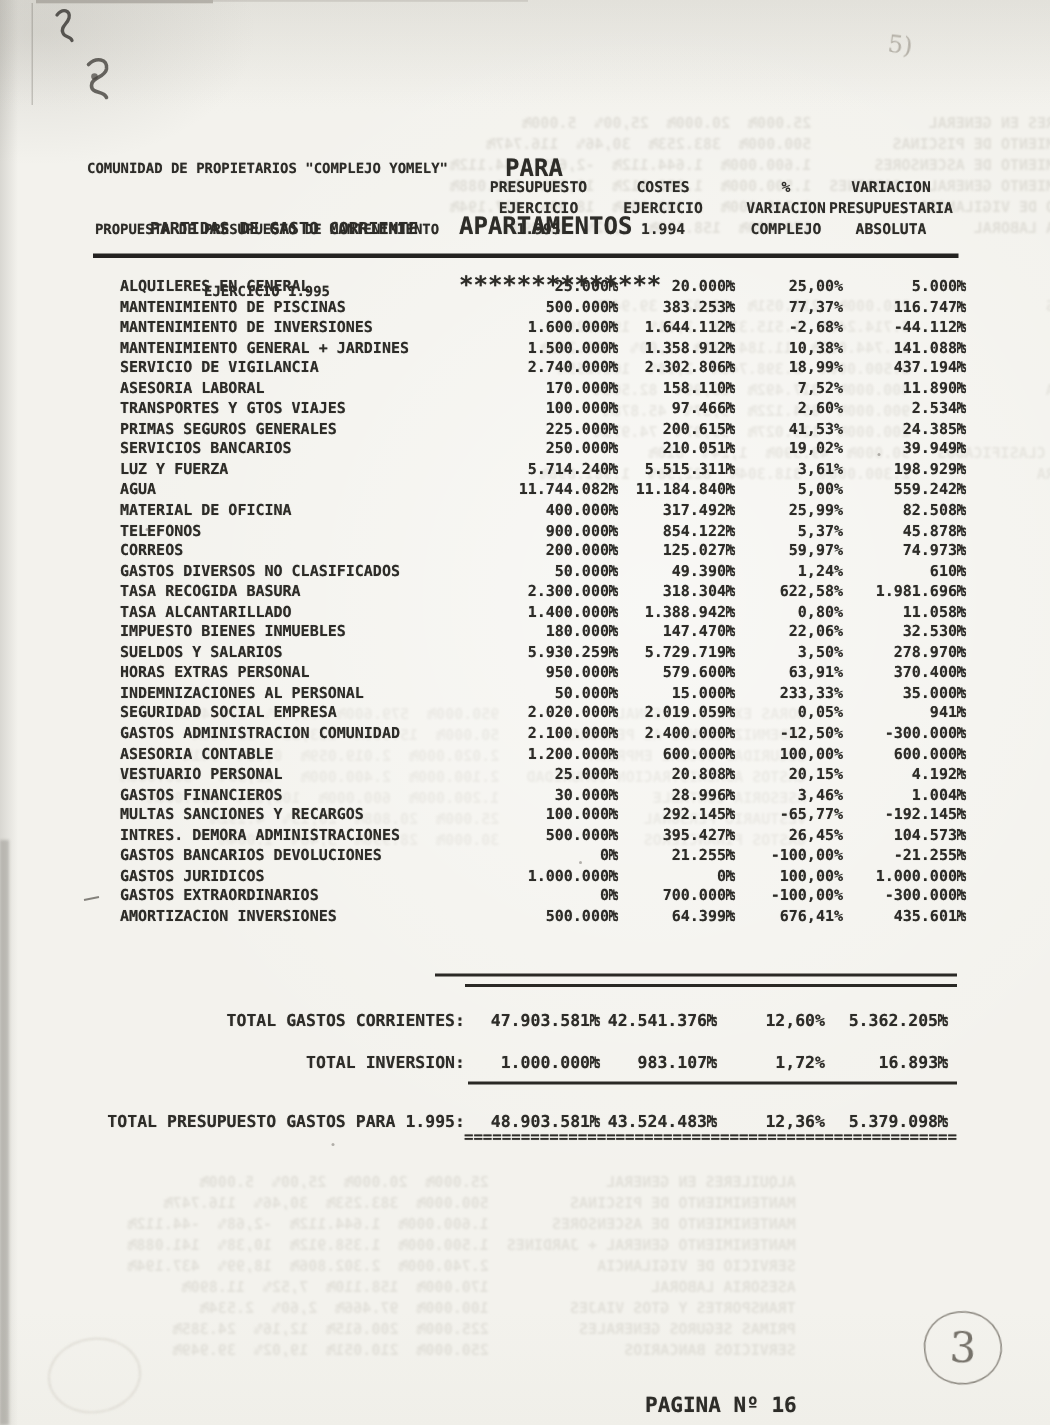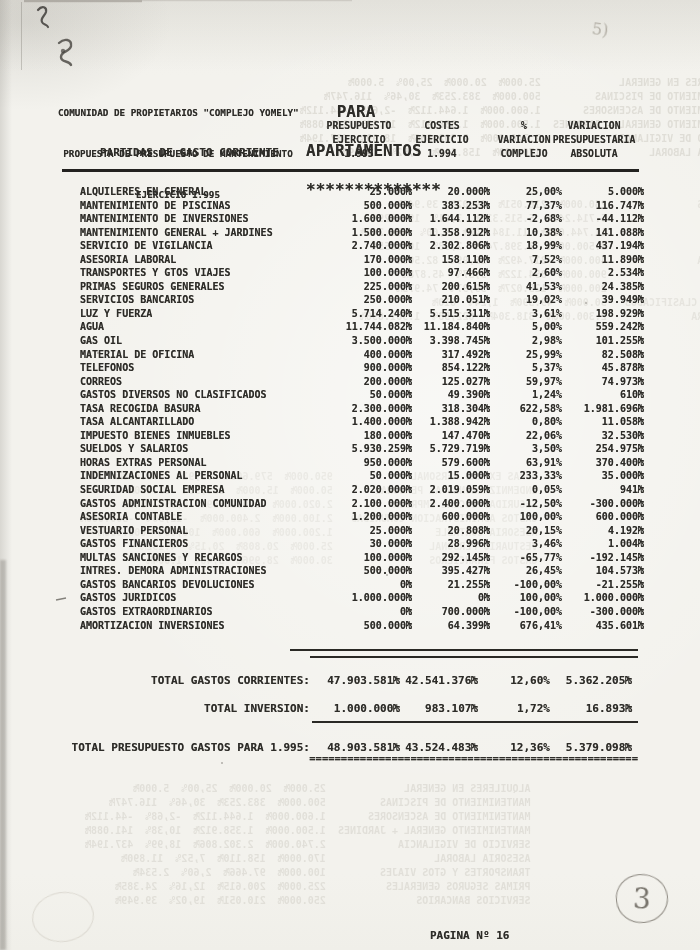--- a/index.html
+++ b/index.html
@@ -36,21 +36,21 @@
   .c0{left:8px;}
   .c1{right:238px}.c2{right:160px}.c3{right:88px}.c4{right:6px}
   .dblrule1{position:absolute;left:290px;top:649px;width:348px;height:1.7px;background:#2a2925;}
   .dblrule2{position:absolute;left:310px;top:656px;width:328px;height:1.8px;background:#2a2925;}
   .midrule{position:absolute;left:312px;top:721px;width:326px;height:1.7px;background:#2a2925;}
   .trow{position:absolute;left:60px;width:578px;height:14px;font-size:11px;}
   .trow span{position:absolute;white-space:pre;}
   .tlabel{right:328px;}
   .t0{top:674px}.t1{top:702px}.tg{top:741px}
   .equals{left:60px;top:752px;width:578px;text-align:right;font-size:10.5px;}
-  .footer{left:430px;top:929px;font-size:11px;}
+  .footer{left:430px;top:929px;font-size:14px;}
   .bleed{position:absolute;color:#c8c5bc;font-size:10px;line-height:14px;white-space:pre;
     transform:scaleX(-1);filter:blur(.7px);font-weight:bold;pointer-events:none;}
   .marks{position:absolute;left:0;top:0;pointer-events:none;}
   .hw-topright{left:592px;top:20px;font-size:16px;color:#b4b0a7;filter:blur(.5px);
     transform:rotate(7deg);font-family:"DejaVu Serif",serif;font-weight:normal;}
   .hw-circle{position:absolute;left:616px;top:874px;width:50px;height:47px;
     border:1.6px solid #8d8981;border-radius:48% 52% 50% 50%;transform:rotate(-6deg);
     display:flex;align-items:center;justify-content:center;filter:blur(.25px);}
   .hw-circle span{font-family:"DejaVu Serif",serif;font-size:28px;font-weight:normal;
     color:#76726a;transform:rotate(8deg);line-height:1;}
@@ -212,27 +212,20 @@
         <span class="c4">198.929₧</span>
       </div>
       <div class="row">
         <span class="c0">AGUA</span>
         <span class="c1">11.744.082₧</span>
         <span class="c2">11.184.840₧</span>
         <span class="c3">5,00%</span>
         <span class="c4">559.242₧</span>
       </div>
       <div class="row">
-        <span class="c0">GAS OIL</span>
-        <span class="c1">3.500.000₧</span>
-        <span class="c2">3.398.745₧</span>
-        <span class="c3">2,98%</span>
-        <span class="c4">101.255₧</span>
-      </div>
-      <div class="row">
         <span class="c0">MATERIAL DE OFICINA</span>
         <span class="c1">400.000₧</span>
         <span class="c2">317.492₧</span>
         <span class="c3">25,99%</span>
         <span class="c4">82.508₧</span>
       </div>
       <div class="row">
         <span class="c0">TELEFONOS</span>
         <span class="c1">900.000₧</span>
         <span class="c2">854.122₧</span>
@@ -272,21 +265,21 @@
         <span class="c1">180.000₧</span>
         <span class="c2">147.470₧</span>
         <span class="c3">22,06%</span>
         <span class="c4">32.530₧</span>
       </div>
       <div class="row">
         <span class="c0">SUELDOS Y SALARIOS</span>
         <span class="c1">5.930.259₧</span>
         <span class="c2">5.729.719₧</span>
         <span class="c3">3,50%</span>
-        <span class="c4">254.975₧</span>
+        <span class="c4">278.970₧</span>
       </div>
       <div class="row">
         <span class="c0">HORAS EXTRAS PERSONAL</span>
         <span class="c1">950.000₧</span>
         <span class="c2">579.600₧</span>
         <span class="c3">63,91%</span>
         <span class="c4">370.400₧</span>
       </div>
       <div class="row">
         <span class="c0">INDEMNIZACIONES AL PERSONAL</span>

